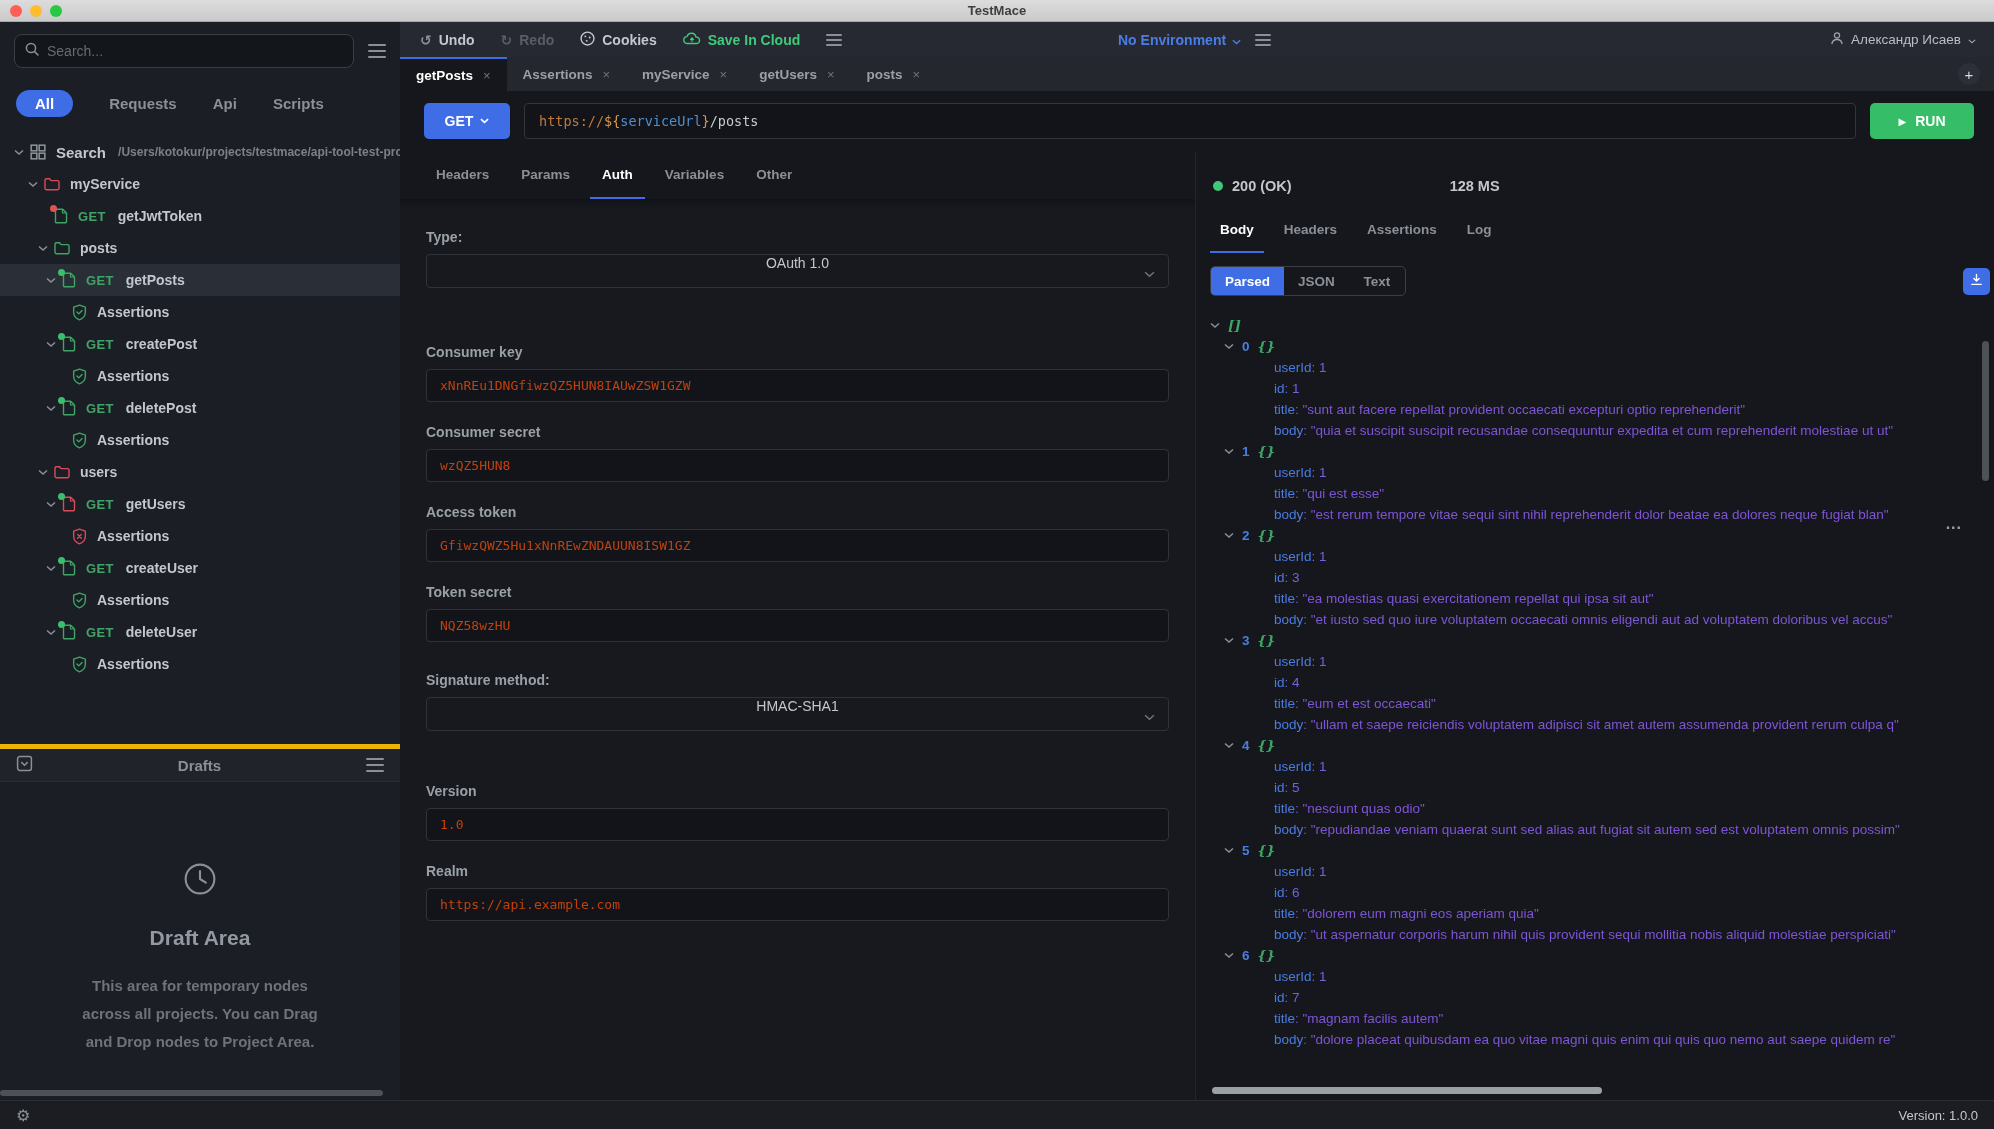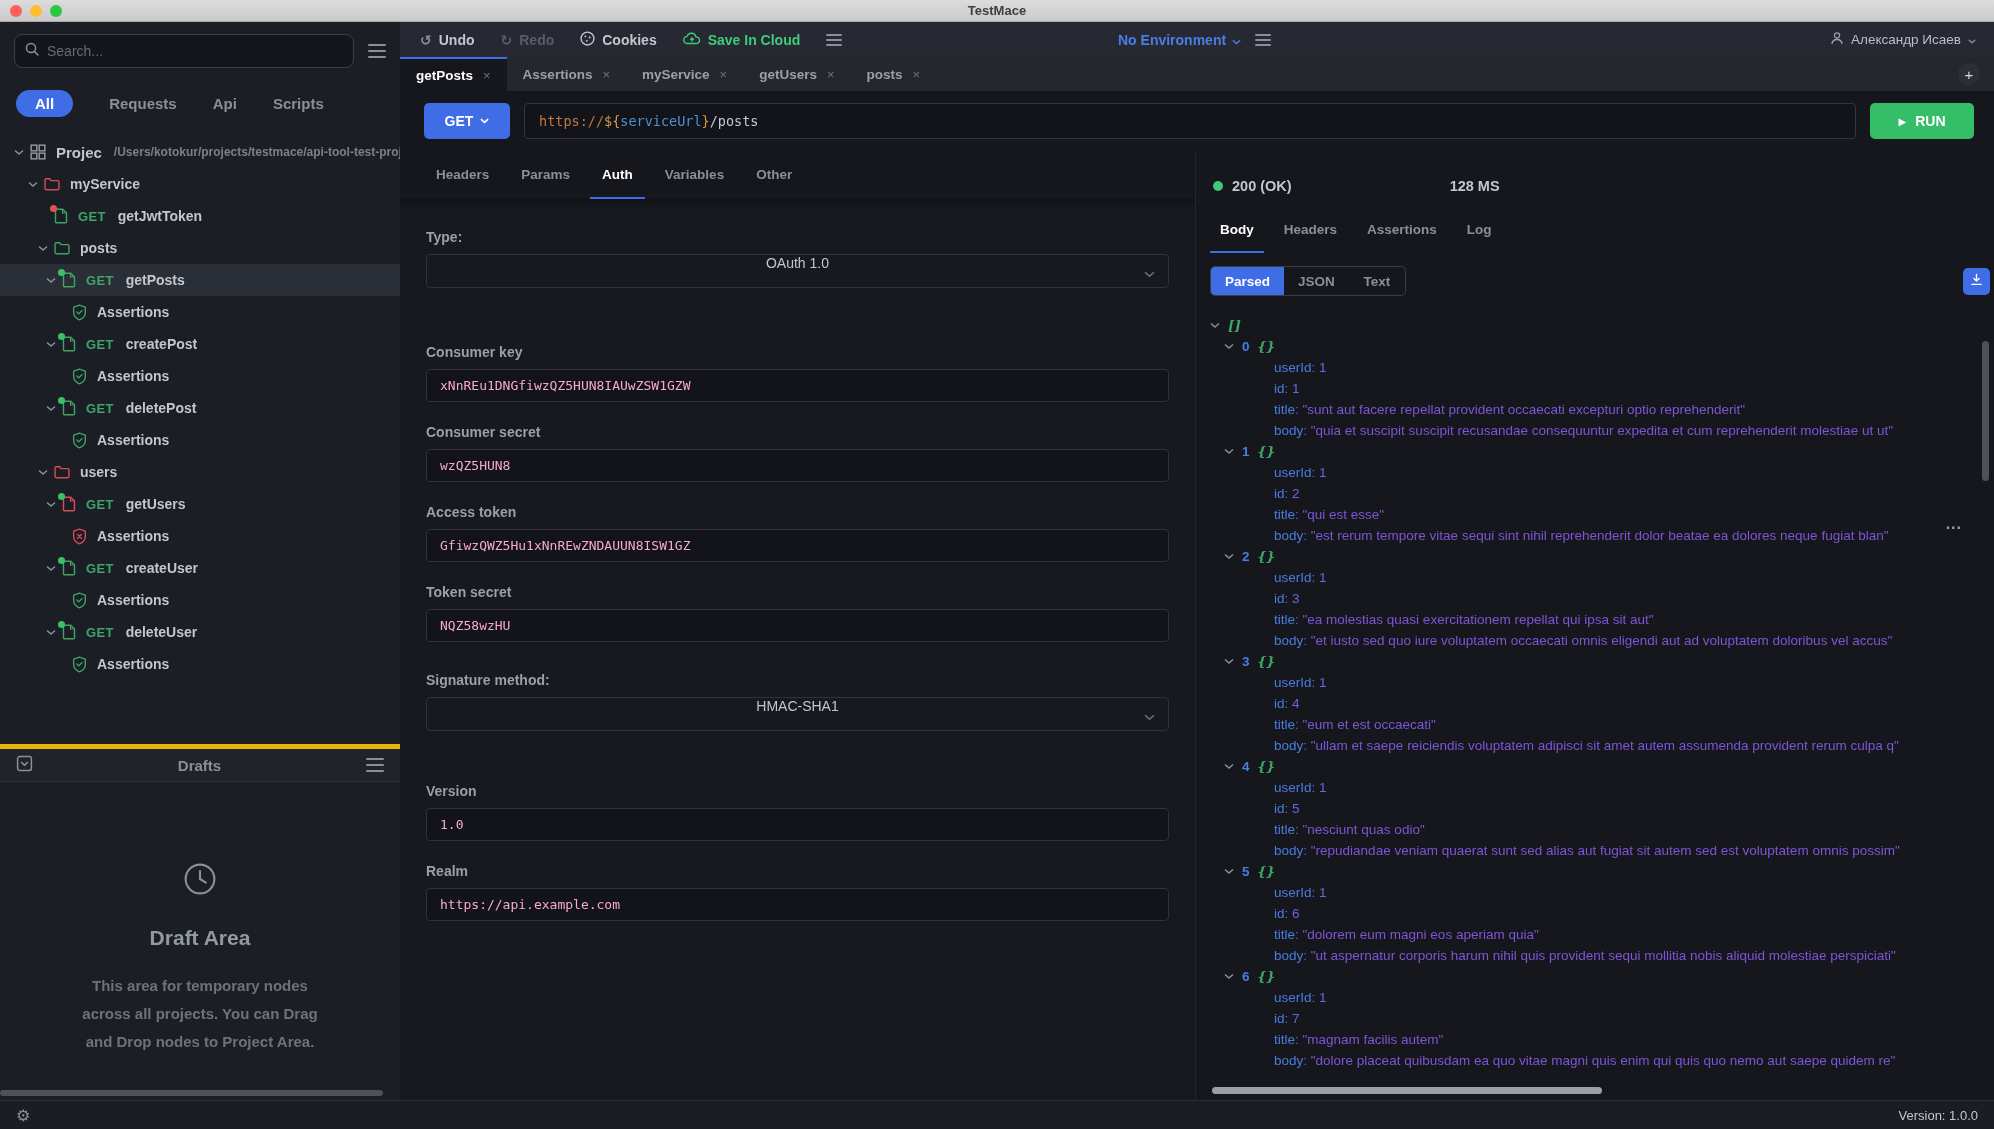--- a/index.html
+++ b/index.html
@@ -99,21 +99,21 @@
   
   .panes { flex:1; display:flex; min-height:0; }
   .request-pane { width:795px; display:flex; flex-direction:column; background:#15171c; }
   .subtabs { height:48px; display:flex; align-items:stretch; padding-left:24px; gap:8px; }
   .subtab { display:flex; align-items:center; padding:0 12px; font-size:13.5px; font-weight:700;
     color:#8a8f98; border-bottom:2px solid transparent; cursor:pointer; }
   .subtab.active { color:#fff; border-bottom-color:#3e6de5; }
   .form { flex:1; background:#17191f; padding:30px 26px; box-shadow:inset 0 10px 10px -10px rgba(0,0,0,.6); overflow:hidden; }
   .f-label { font-size:14px; font-weight:600; color:#9aa0a8; margin-bottom:9px; }
   .f-input { width:100%; height:33px; background:#121419; border:1px solid #2f323a; border-radius:4px;
-    color:#f9a8d4; font-family:"DejaVu Sans Mono","Liberation Mono",monospace; font-size:13px;
+    color:#c2410c; font-family:"DejaVu Sans Mono","Liberation Mono",monospace; font-size:13px;
     padding:0 13px; outline:0; }
   .f-select { width:100%; height:34px; background:#17191f; border:1px solid #2f323a; border-radius:4px;
     color:#c3c7cd; font-size:14px; padding:0 13px; display:flex; align-items:center; cursor:pointer;flex-direction:column; }
   .f-select .sel-chev { margin-left:auto; display:flex; } .f-select svg { stroke:#6d727b; }
   .gap56 { height:56px; } .gap22 { height:22px; } .gap30 { height:30px; } .gap52 { height:52px; }
 
   
   .response-pane { flex:1; background:#15171c; border-left:1px solid #23262c; display:flex;
     flex-direction:column; position:relative; min-width:0; }
   .status-row { height:56px; display:flex; align-items:center; padding:14px 0 0 17px; font-size:14.5px;
@@ -205,21 +205,21 @@
               </svg>
             </span>
             <span class="t-icon">
               <svg width="16" height="16" viewBox="0 0 14 14" fill="none">
                 <rect x="1" y="1" width="5" height="5" stroke="#9ba0a8" stroke-width="1.2"></rect>
                 <rect x="8" y="1" width="5" height="5" stroke="#9ba0a8" stroke-width="1.2"></rect>
                 <rect x="1" y="8" width="5" height="5" stroke="#9ba0a8" stroke-width="1.2"></rect>
                 <rect x="8" y="8" width="5" height="5" stroke="#9ba0a8" stroke-width="1.2"></rect>
               </svg>
             </span>
-            <span class="t-label proj">Projec</span>
+            <span class="t-label proj">Search</span>
             <span class="t-path">/Users/kotokur/projects/testmace/api-tool-test-project/Projec</span>
           </div>
           <div class="t-row" style="padding-left: 28px;">
             <span class="chev">
               <svg width="10" height="7" viewBox="0 0 10 6" fill="none">
                 <path d="M1 1l4 3.6L9 1" stroke-width="1.5" fill="none" stroke="#8a8f98"></path>
               </svg>
             </span>
             <span class="t-icon">
               <svg width="16" height="14" viewBox="0 0 16 14" fill="none">
@@ -652,21 +652,20 @@
                 <div class="j-row j-head">
                   <span class="chev">
                     <svg width="10" height="7" viewBox="0 0 10 6" fill="none">
                       <path d="M1 1l4 3.6L9 1" stroke-width="1.5" fill="none" stroke="#8a8f98"></path>
                     </svg>
                   </span>
                   <span class="j-index">1</span>
                   <span class="j-bracket">{}</span>
                 </div>
                 <div class="j-row j-field"><span class="j-key">userId</span><span class="j-num">: 1</span></div>
-                <div class="j-row j-field"><span class="j-key">id</span><span class="j-num">: 2</span></div>
                 <div class="j-row j-field"><span class="j-key">title</span><span class="j-str">: "qui est esse"</span></div>
                 <div class="j-row j-field"><span class="j-key">body</span><span class="j-str">: "est rerum tempore vitae sequi sint nihil reprehenderit dolor beatae ea dolores neque fugiat blan"</span></div>
               </div>
               <div class="j-item">
                 <div class="j-row j-head">
                   <span class="chev">
                     <svg width="10" height="7" viewBox="0 0 10 6" fill="none">
                       <path d="M1 1l4 3.6L9 1" stroke-width="1.5" fill="none" stroke="#8a8f98"></path>
                     </svg>
                   </span>

